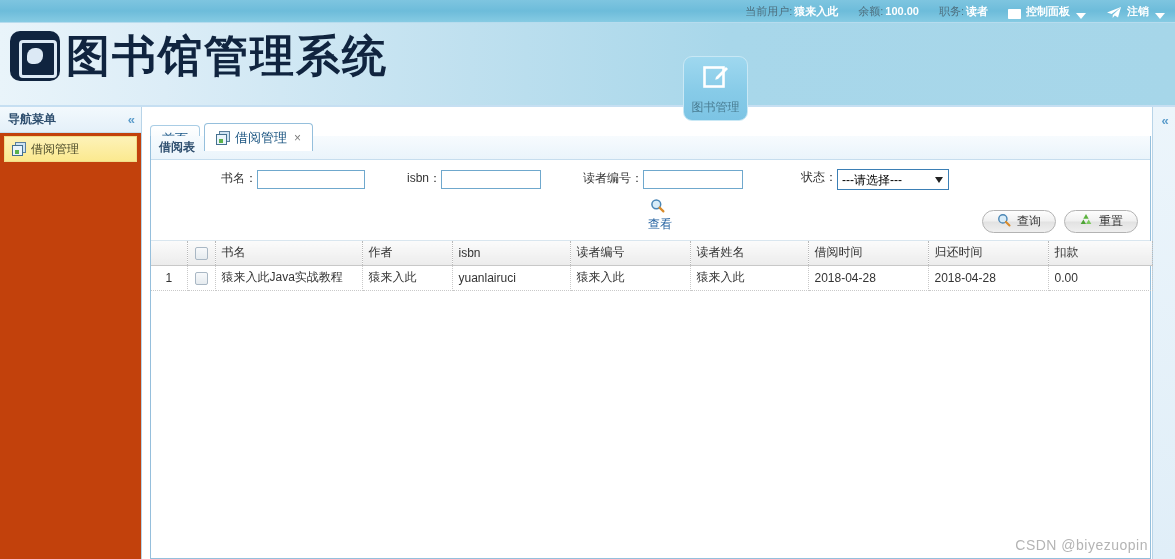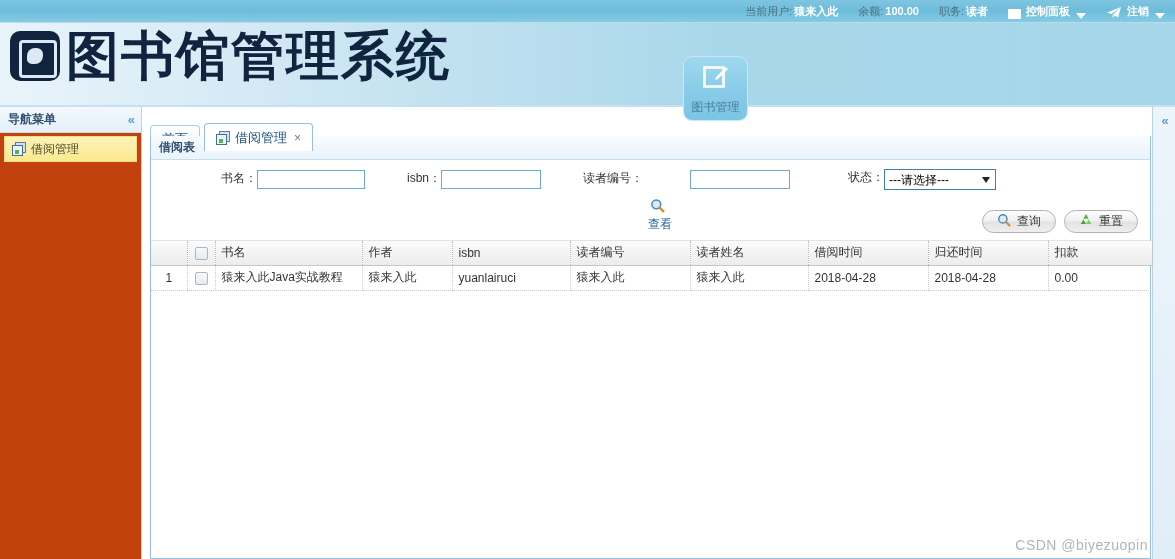--- a/index.html
+++ b/index.html
@@ -53,21 +53,21 @@
   .logo-mark:after {
     content: ""; position: absolute; left: 9px; top: 9px; width: 32px; height: 32px;
     border-radius: 4px; border: 3px solid #dce9f5;
   }
   .logo-mark:before {
     content: ""; position: absolute; left: 17px; top: 17px; width: 16px; height: 16px;
     background: #dce9f5; border-radius: 50% 40% 50% 30%; z-index: 2;
   }
   .logo-text {
     font-family: "DejaVu Sans", "Liberation Sans", sans-serif;
-    font-size: 53px; font-weight: bold; color: #10243f;
+    font-size: 44px; font-weight: bold; color: #10243f;
     letter-spacing: 2px; line-height: 50px; white-space: nowrap;
   }
   .hero-btn {
     position: absolute; left: 683px; top: 33px; width: 65px; height: 65px;
     background: linear-gradient(to bottom, #9fd8ef 0%, #87cbe8 55%, #7cc4e4 100%);
     border: 1px solid #c9e8f5; border-radius: 9px;
     display: flex; flex-direction: column; align-items: center; justify-content: center;
     cursor: pointer;
   }
   .hero-btn .edit-ico { margin-top: 2px; }
@@ -285,21 +285,21 @@
     <div class="searchbox">
       <div class="srow">
         <div class="field" style="margin-left:60px;">
           <span class="field-label">书名：</span>
           <input type="text" style="width: 108px;" value="">
         </div>
         <div class="field" style="margin-left:42px;">
           <span class="field-label">isbn：</span>
           <input type="text" style="width: 100px;" value="">
         </div>
-        <div class="field" style="margin-left:42px;gap:47px;">
+        <div class="field" style="margin-left:42px;">
           <span class="field-label">读者编号：</span>
           <input type="text" style="width: 100px;" value="">
         </div>
         <div class="field" style="margin-left:58px;">
           <span class="field-label">状态：</span>
           <span class="sel-wrap">
             <select>
               <option>---请选择---</option>
             </select>
             <span class="sel-caret"></span>

